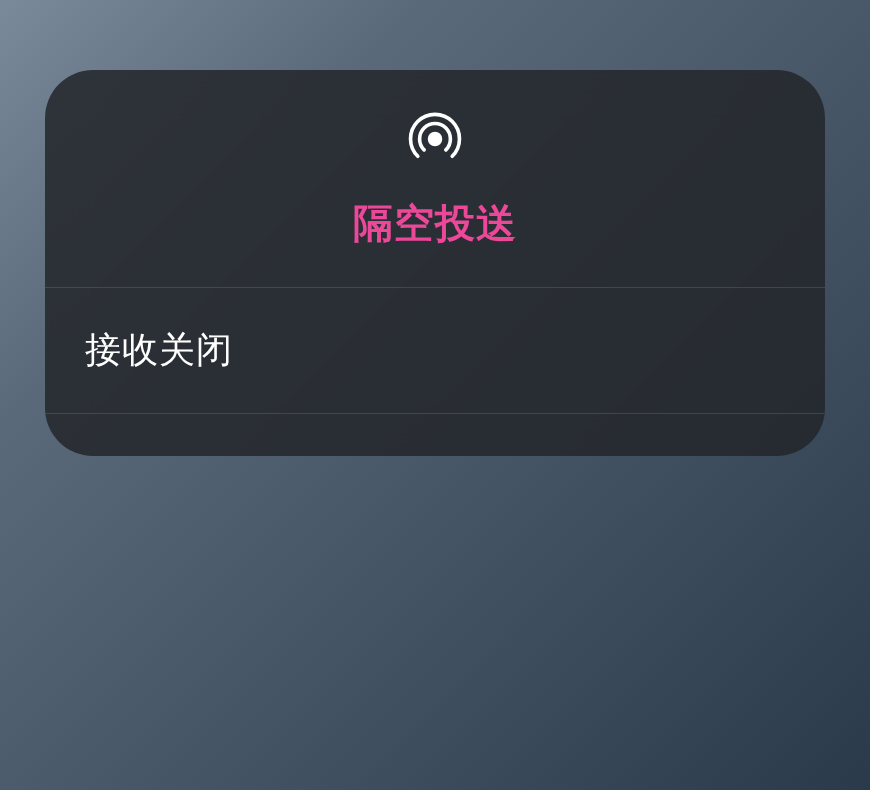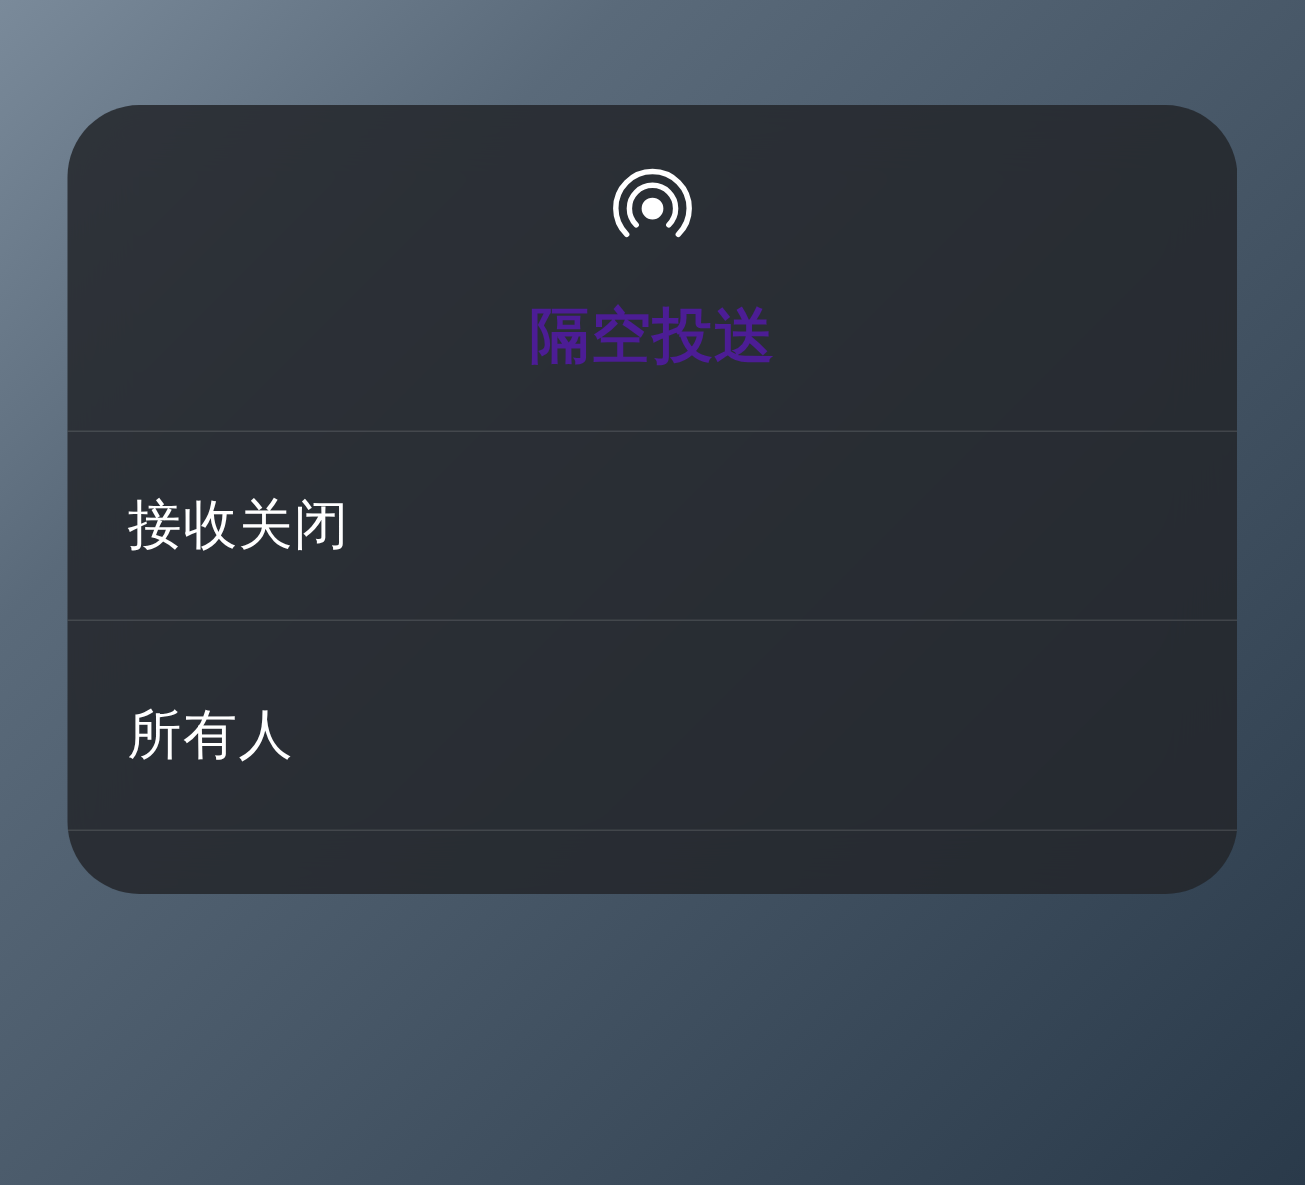--- a/index.html
+++ b/index.html
@@ -36,30 +36,29 @@
       border-bottom: 1px solid rgba(255, 255, 255, 0.12);
     }
     
     .airdrop-icon {
       width: 58px;
       height: 58px;
       margin-bottom: 28px;
     }
     
     .title {
-      color: #4c1d95;
+      color: #ec4899;
       font-size: 40px;
       font-weight: 600;
       letter-spacing: 1px;
     }
     
     .options {
       display: flex;
       flex-direction: column;
-      gap: 14px;
     }
     
     .option {
       display: flex;
       align-items: center;
       justify-content: space-between;
       padding: 38px 40px;
       border-bottom: 1px solid rgba(255, 255, 255, 0.12);
       cursor: pointer;
     }
@@ -102,20 +101,16 @@
     <div class="title">隔空投送</div>
   </div>
 
   <div class="options">
     <div class="option">
       <span class="option-label">接收关闭</span>
 
     </div>
 
 
-    <div class="option">
-      <span class="option-label">所有人</span>
-
-    </div>
   </div>
 
   <div class="spacer"></div>
 </div>
 
 </body></html>

